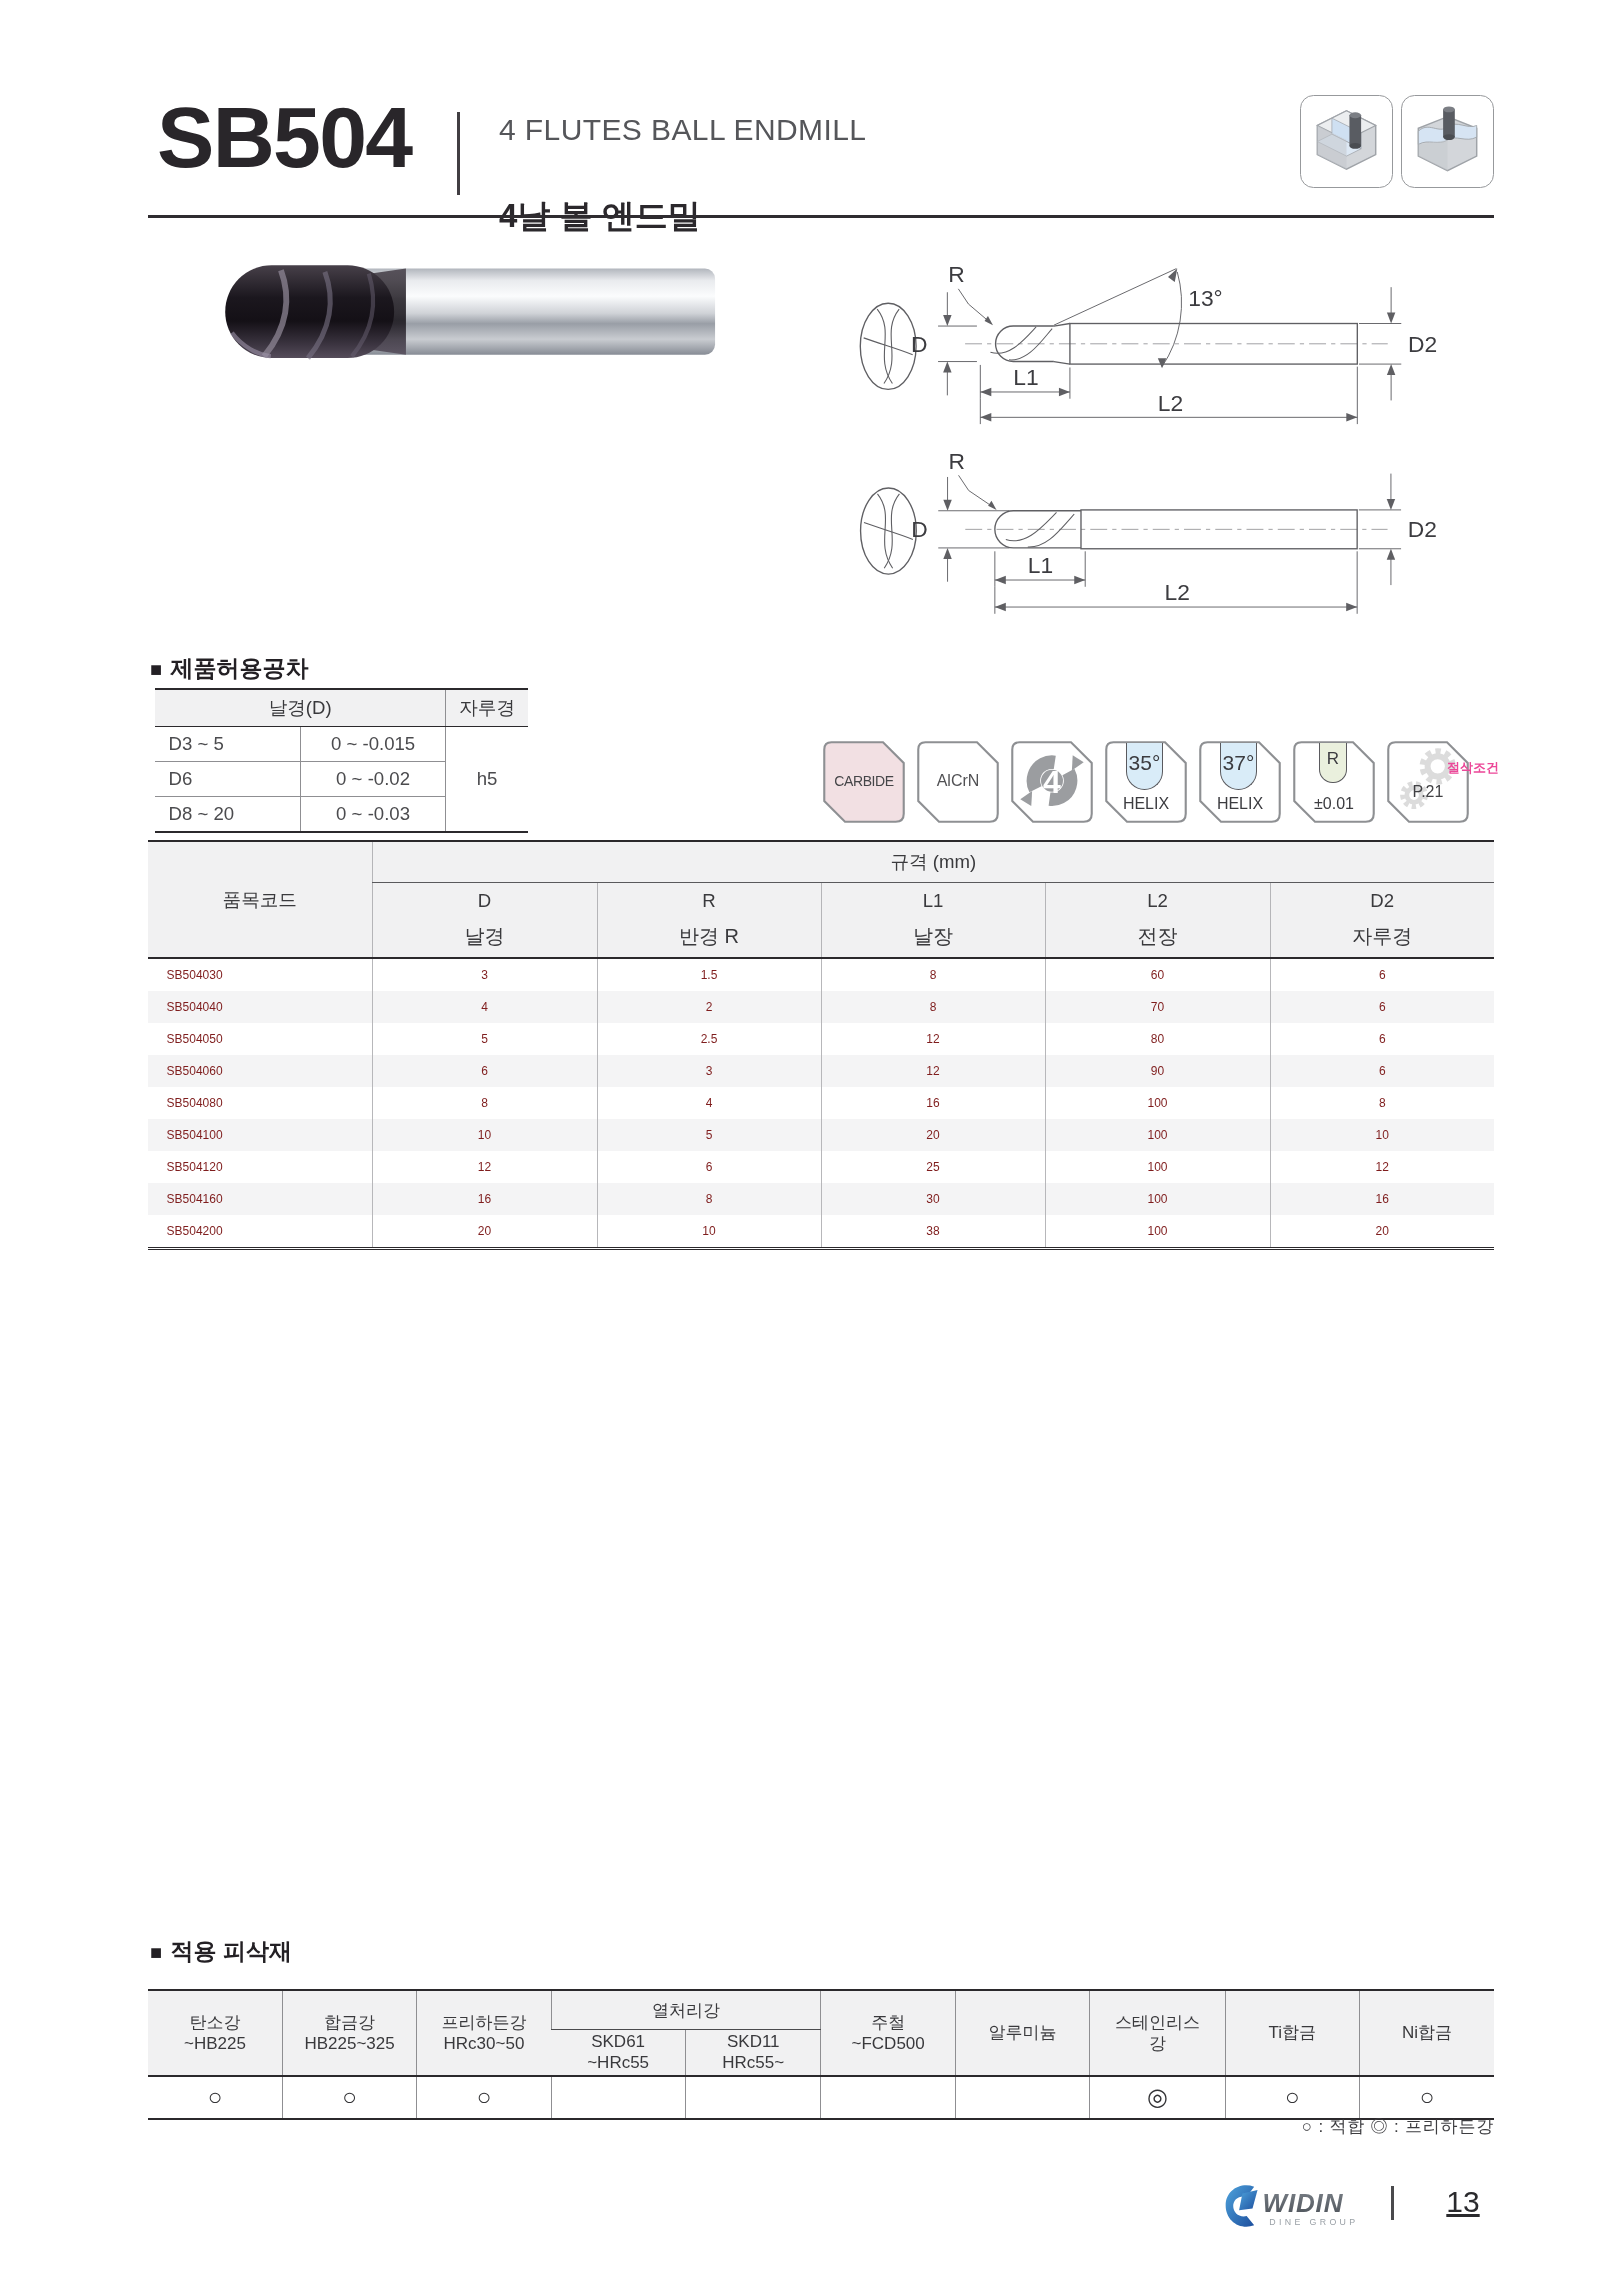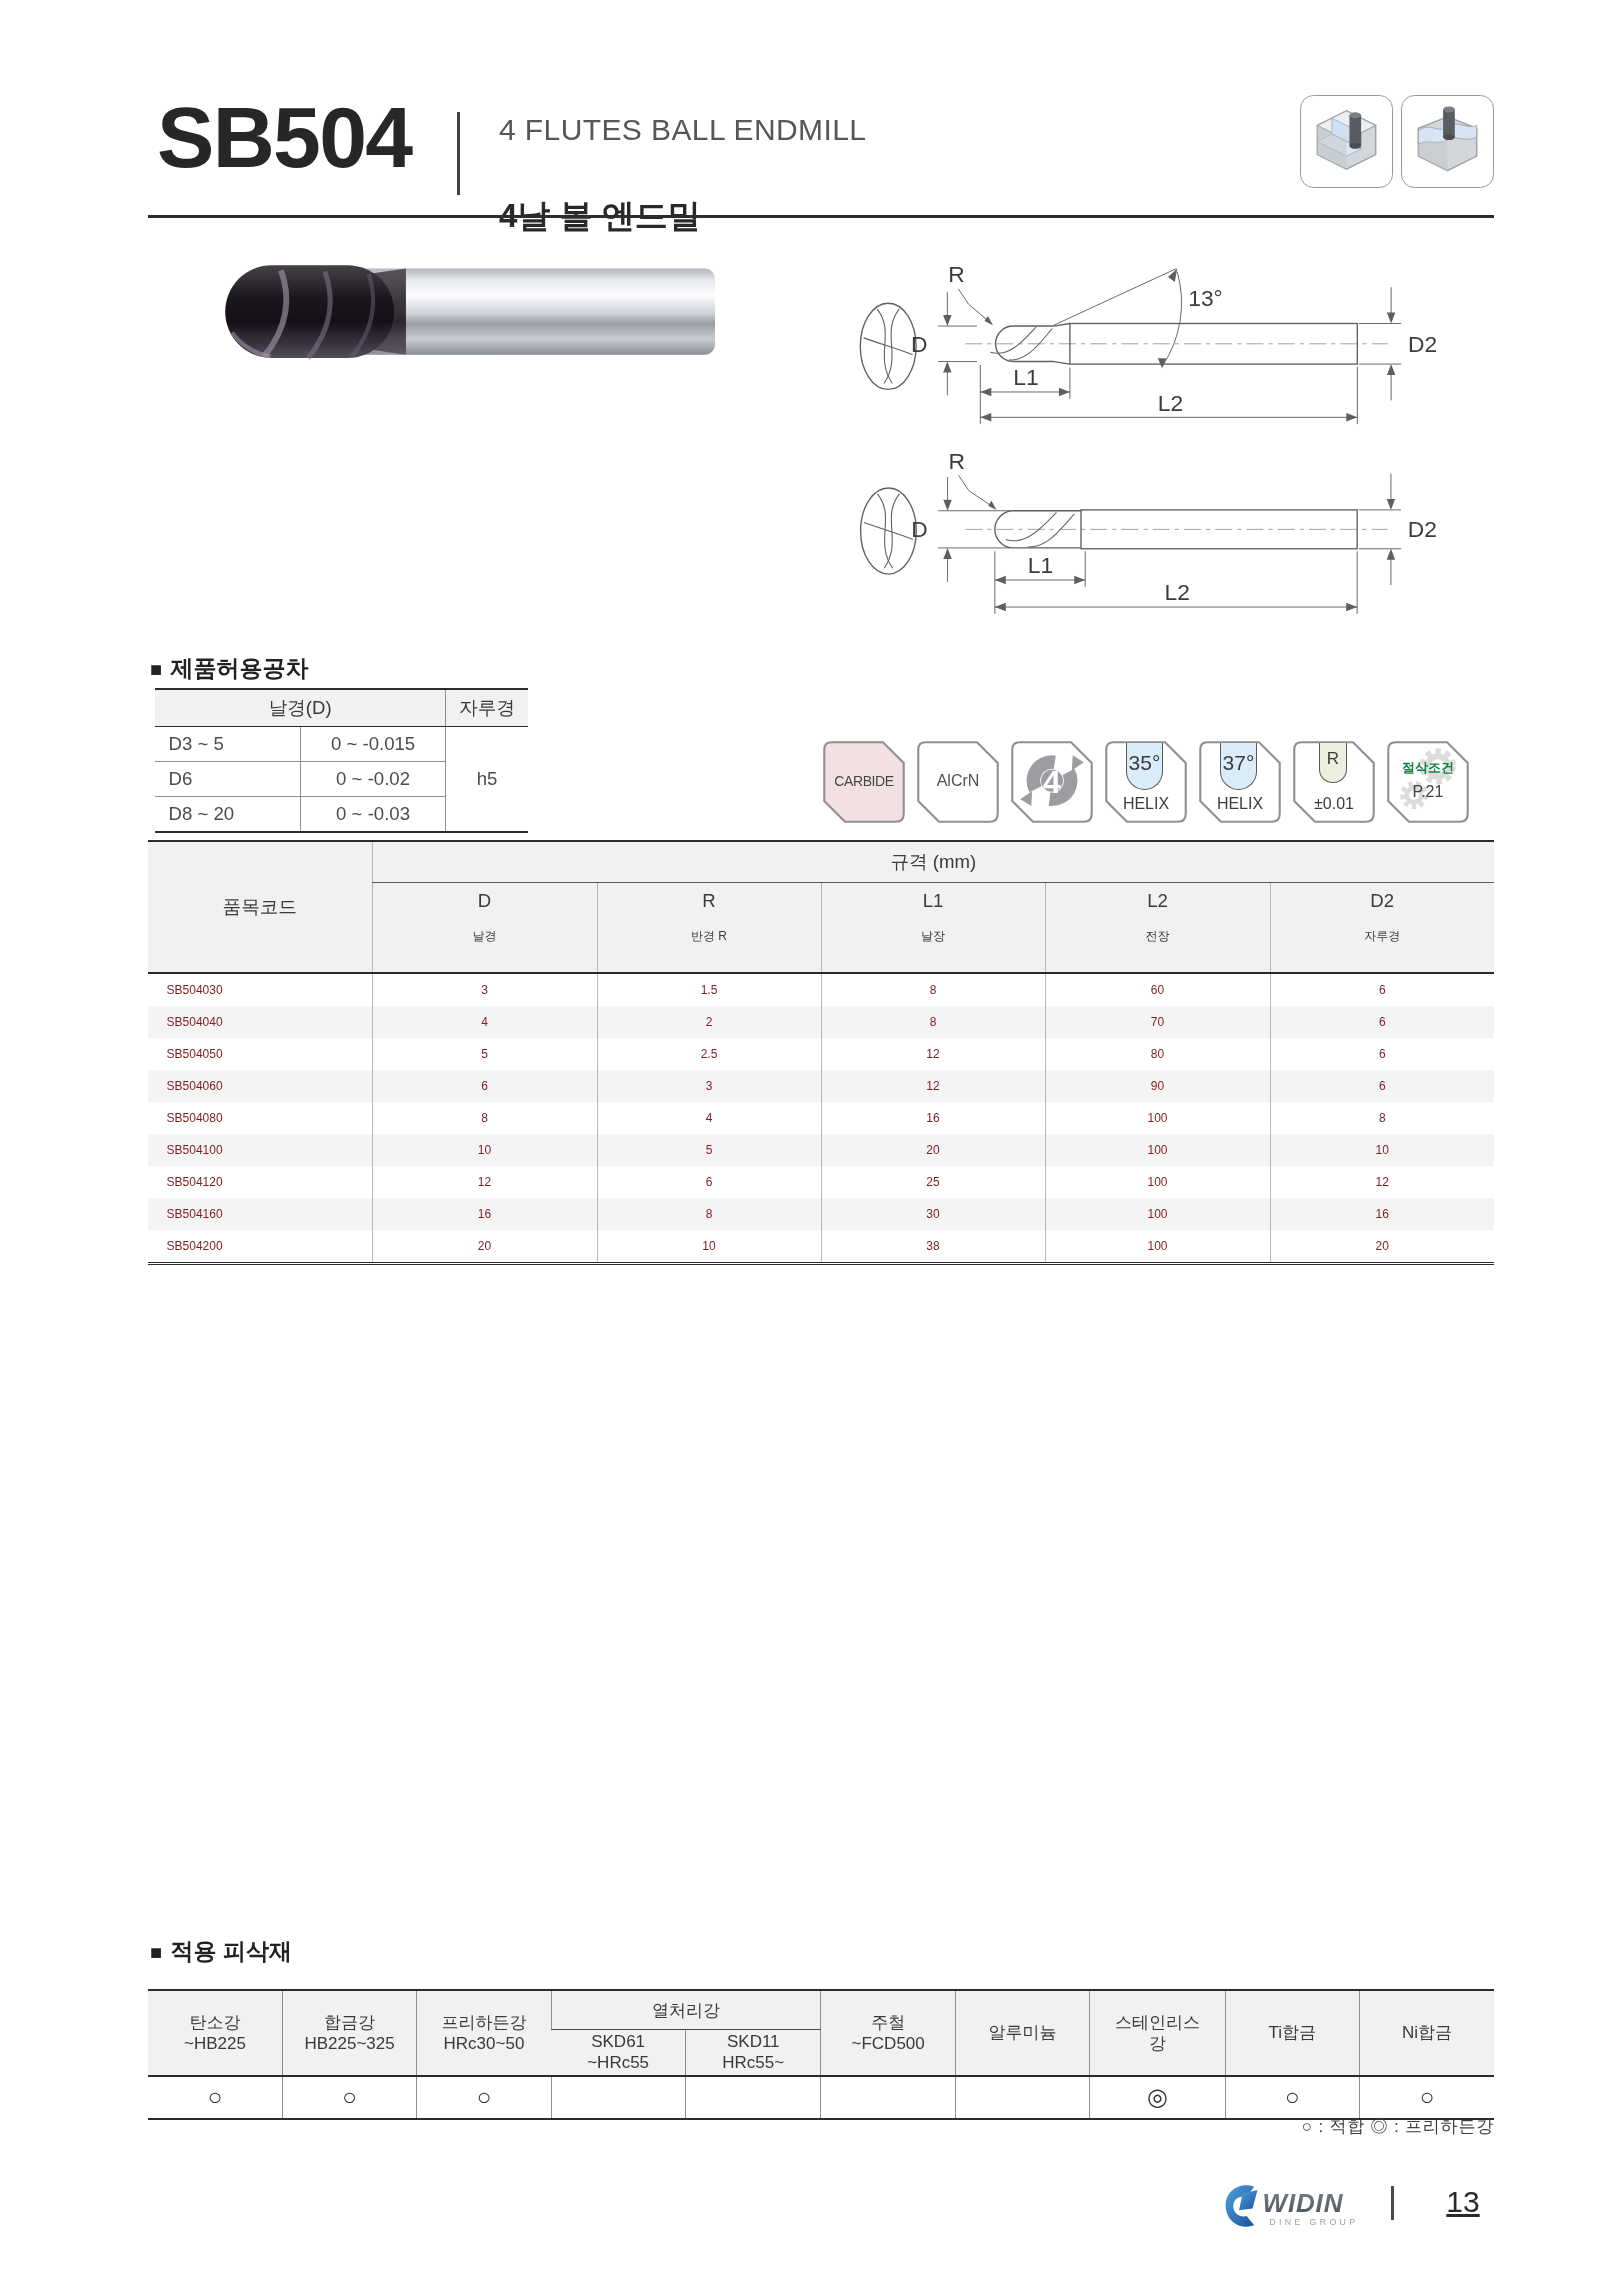--- a/index.html
+++ b/index.html
@@ -42,32 +42,32 @@
   .badge-carbide-lbl{top:32px;font-size:14px;color:#454548;letter-spacing:-0.4px;}
   .badge-coating-lbl{top:31px;font-size:16px;color:#515154;}
   .badge-flute-num{top:23px;font-size:32px;font-weight:700;color:#ffffff;}
   .u-tab{position:absolute;left:21px;top:1.7px;width:37px;height:47px;background:#d9ecf8;
          border:1.3px solid #5a5a5e;border-top:none;border-radius:0 0 18.6px 18.6px;box-sizing:border-box;
          text-align:center;font-size:21px;color:#3c3c40;padding-top:8.5px;}
   .r-tab{position:absolute;left:26px;top:1.7px;width:28px;height:40px;background:#eaf0dd;
          border:1.3px solid #5a5a5e;border-top:none;border-radius:0 0 13.5px 13.5px;box-sizing:border-box;
          text-align:center;font-size:17px;color:#3c3c40;padding-top:6.8px;}
   .badge-bottom-lbl{bottom:10px;font-size:16px;color:#3c3c40;}
-  .badge-cut-t1{top:18px;font-size:13px;color:#15803d;font-weight:700;}
+  .badge-cut-t1{top:18px;font-size:13px;color:#ec4899;font-weight:700;padding-left:45px;}
   .badge-cut-t2{top:42px;font-size:16px;color:#414144;}
 
   
   .spec-table{left:148px;top:840px;width:1346px;table-layout:fixed;
               border-top:2.5px solid #2b292c;border-bottom:3.4px double #2b292c;}
   .spec-table thead th{background:#f1f1f2;font-weight:400;color:#3a3a3d;}
   .spec-table thead{border-bottom:2.5px solid #2b292c;}
   .spec-table th.spec-h{height:38px;font-size:18.6px;border-bottom:0.8px solid #59595c;border-left:0.8px solid #b5b5b8;}
   .spec-table th.code-h{font-size:18.6px;}
   .spec-table tr.sub-en th{height:34px;font-size:18.6px;border-left:0.8px solid #b5b5b8;}
-  .spec-table tr.sub-kr th{height:32px;font-size:12px;padding-bottom:20px;border-left:0.8px solid #b5b5b8;}
+  .spec-table tr.sub-kr th{height:32px;font-size:20px;padding-bottom:5px;border-left:0.8px solid #b5b5b8;}
   .spec-table tbody td{height:30px;font-size:12px;color:#7f1d1d;text-align:center;border-left:0.8px solid #b7b7ba;}
   .spec-table tbody td.code{text-align:left;padding-left:18.6px;border-left:none;}
   .spec-table tbody tr:nth-child(even){background:#f4f4f5;}
 
   
   .mat-table{left:148px;top:1989px;width:1346px;table-layout:fixed;
              border-top:2.5px solid #2b292c;border-bottom:2.5px solid #2b292c;}
   .mat-table thead{border-bottom:2.5px solid #2b292c;}
   .mat-table thead th{background:#f1f1f2;font-weight:400;color:#39393c;font-size:17px;
              border-left:0.8px solid #8f8f92;}

